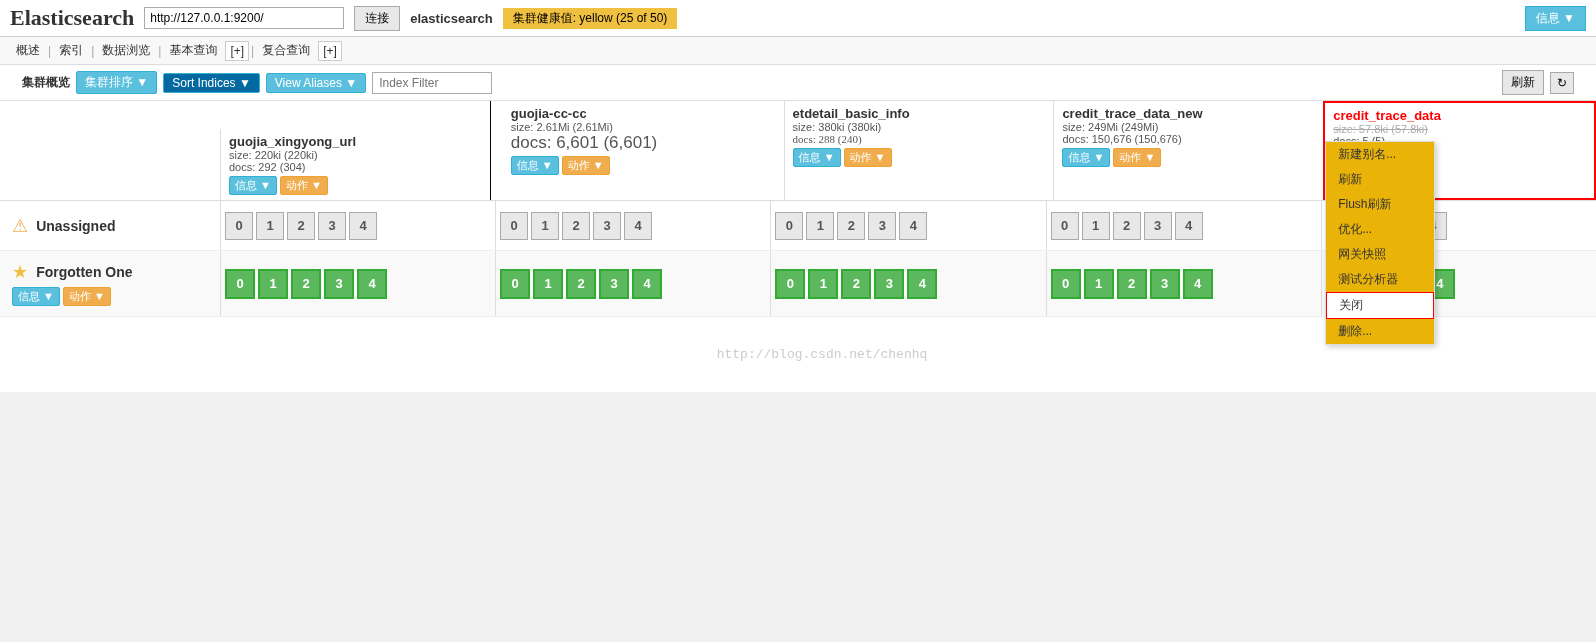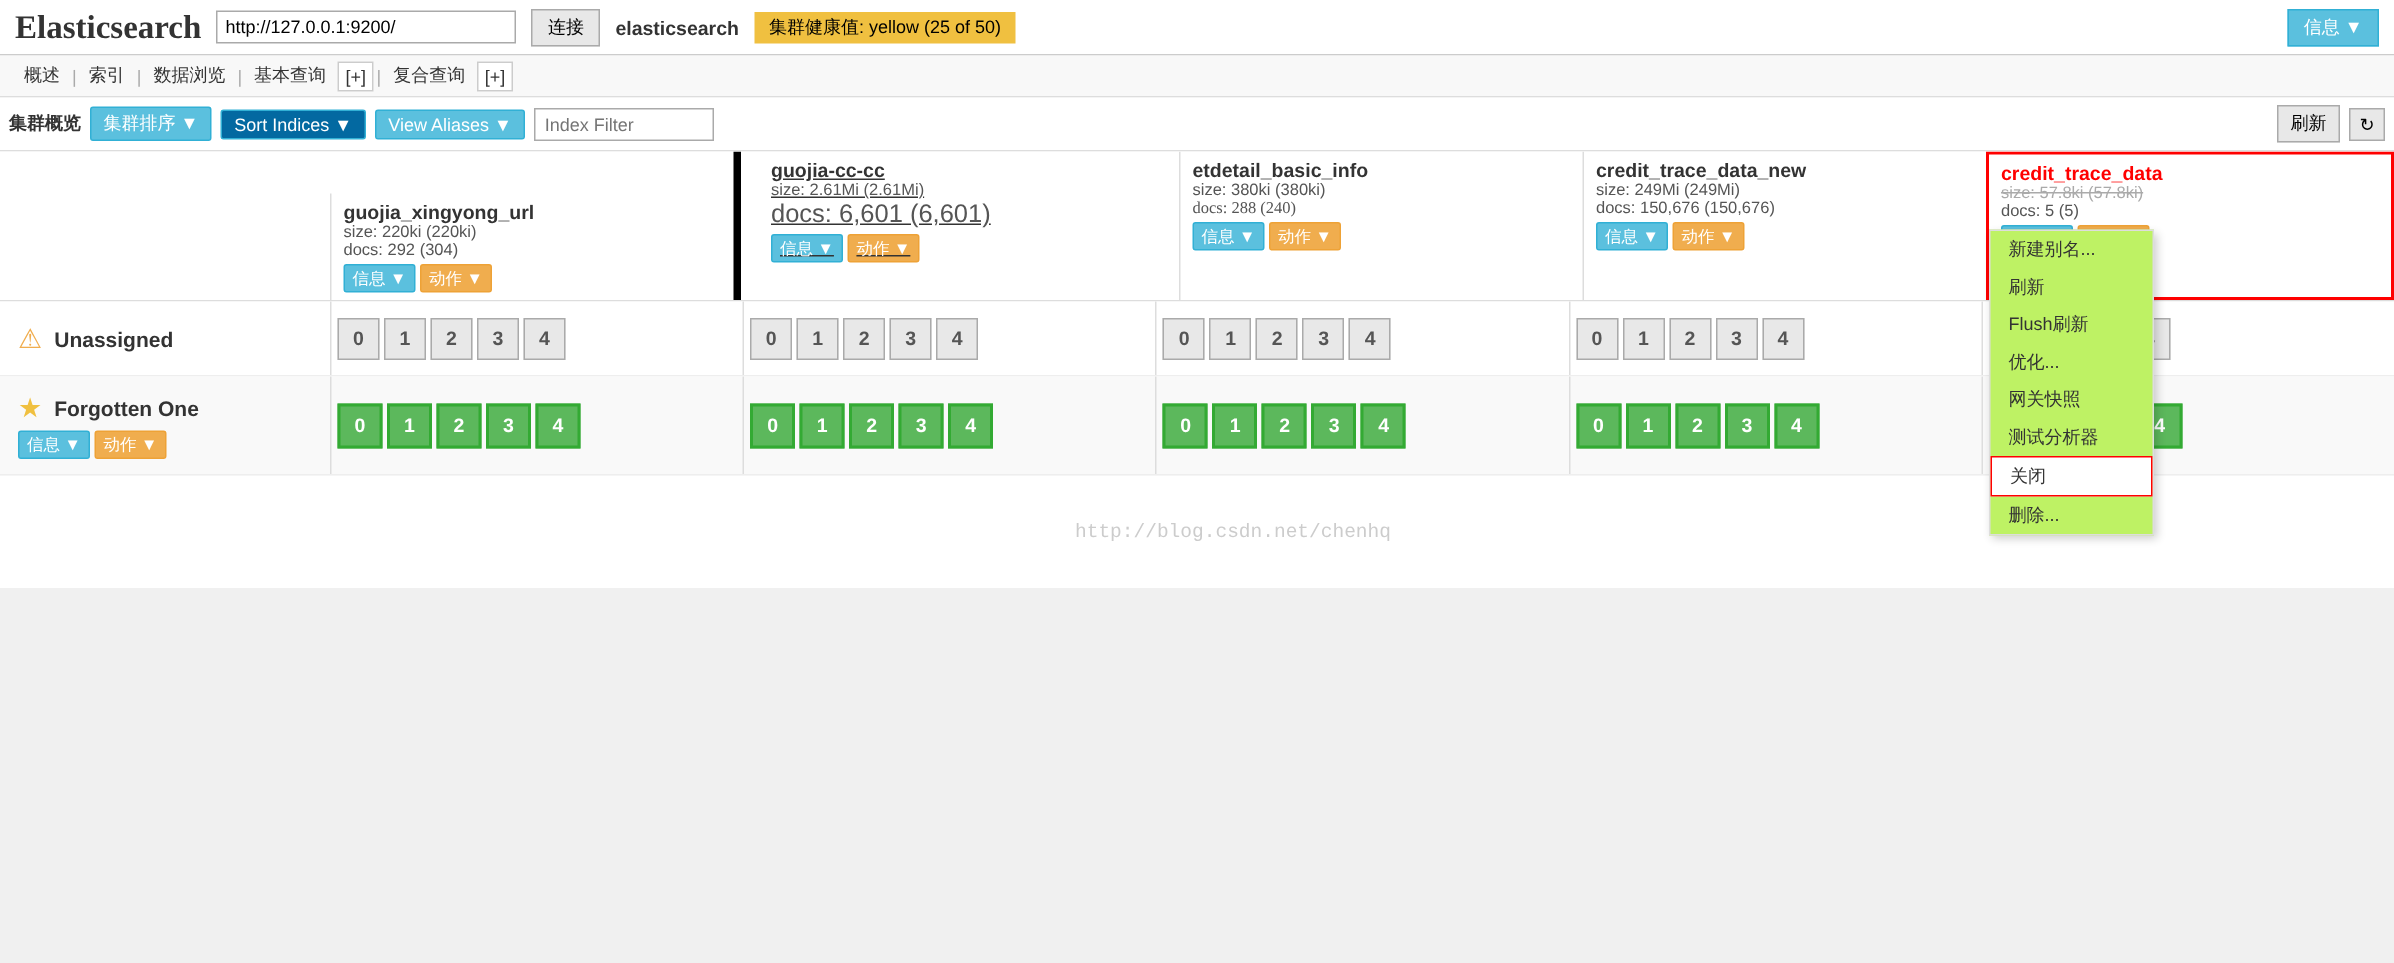--- a/index.html
+++ b/index.html
@@ -24,21 +24,21 @@
   <span style="color:#aaa;">|</span>
   <span style="padding:2px 6px;cursor:pointer;color:#333;font-size:12px;">数据浏览</span>
   <span style="color:#aaa;">|</span>
   <span style="padding:2px 6px;cursor:pointer;color:#333;font-size:12px;">基本查询</span>
   <span style="padding:2px 4px;cursor:pointer;color:#333;font-size:12px;border:1px solid #ccc;background:#fff;">[+]</span>
   <span style="color:#aaa;">|</span>
   <span style="padding:2px 6px;cursor:pointer;color:#333;font-size:12px;">复合查询</span>
   <span style="padding:2px 4px;cursor:pointer;color:#333;font-size:12px;border:1px solid #ccc;background:#fff;">[+]</span>
 </div>
 
-<div style="display:flex;align-items:center;padding:5px 6px;background:#fff;border-bottom:1px solid #ddd;gap:6px;">
+<div style="display:flex;align-items:center;padding:5px 22px;background:#fff;border-bottom:1px solid #ddd;gap:6px;">
   <span style="font-size:12px;font-weight:bold;">集群概览</span>
   <button style="padding:2px 8px;font-size:12px;background:#5bc0de;border:1px solid #31b0d5;color:#fff;cursor:pointer;border-radius:2px;">集群排序 ▼</button>
   <button style="padding:2px 8px;font-size:12px;background:#0369a1;border:1px solid #31b0d5;color:#fff;cursor:pointer;border-radius:2px;">Sort Indices ▼</button>
   <button style="padding:2px 8px;font-size:12px;background:#5bc0de;border:1px solid #31b0d5;color:#fff;cursor:pointer;border-radius:2px;">View Aliases ▼</button>
   <input style="padding: 3px 6px; border: 1px solid rgb(170, 170, 170); font-size: 12px; width: 120px;" placeholder="Index Filter">
   <button style="margin-left:auto;padding:3px 8px;background:#e8e8e8;border:1px solid #aaa;cursor:pointer;font-size:12px;">刷新</button>
   <button style="padding:3px 6px;background:#e8e8e8;border:1px solid #aaa;cursor:pointer;font-size:12px;">↻</button>
 </div>
 
 <div style="background:#fff;overflow-x:auto;">
@@ -50,21 +50,21 @@
     <div style="flex:1;min-width:195px;border-left:1px solid #ddd;padding:5px 8px;margin-top:28px;">
       <div style="font-weight:bold;font-size:13px;color:#333;">guojia_xingyong_url</div>
       <div style="font-size:11px;color:#555;">size: 220ki (220ki)</div>
       <div style="font-size:11px;color:#555;">docs: 292 (304)</div>
       <div style="display:flex;gap:3px;margin-top:3px;">
         <button style="padding:1px 5px;font-size:11px;background:#5bc0de;border:1px solid #31b0d5;color:#fff;cursor:pointer;border-radius:2px;">信息 ▼</button>
         <button style="padding:1px 5px;font-size:11px;background:#f0ad4e;border:1px solid #eea236;color:#fff;cursor:pointer;border-radius:2px;">动作 ▼</button>
       </div>
     </div>
 
-    <div style="flex:1;min-width:195px;border-left:5px solid #000000;padding:5px 20px;text-decoration:underline;">
+    <div style="flex:1;min-width:195px;border-left:1px solid #000000;padding:5px 20px;">
       <div style="font-weight:bold;font-size:13px;color:#333;">guojia-cc-cc</div>
       <div style="font-size:11px;color:#555;">size: 2.61Mi (2.61Mi)</div>
       <div style="font-size:17px;color:#555;">docs: 6,601 (6,601)</div>
       <div style="display:flex;gap:3px;margin-top:3px;">
         <button style="padding:1px 5px;font-size:11px;background:#5bc0de;border:1px solid #31b0d5;color:#fff;cursor:pointer;border-radius:2px;">信息 ▼</button>
         <button style="padding:1px 5px;font-size:11px;background:#f0ad4e;border:1px solid #eea236;color:#fff;cursor:pointer;border-radius:2px;">动作 ▼</button>
       </div>
     </div>
 
     <div style="flex:1;min-width:195px;border-left:1px solid #ddd;padding:5px 8px;">
@@ -89,21 +89,21 @@
 
     <div style="position:relative;flex:1;min-width:195px;border-left:1px solid #ddd;border:2px solid red;padding:5px 8px;">
       <div style="font-weight:bold;font-size:13px;color:red;">credit_trace_data</div>
       <div style="font-size:11px;color:#aaa;text-decoration:line-through;">size: 57.8ki (57.8ki)</div>
       <div style="font-size:11px;color:#555;">docs: 5 (5)</div>
       <div style="display:flex;gap:3px;margin-top:3px;">
         <button style="padding:1px 5px;font-size:11px;background:#5bc0de;border:1px solid #31b0d5;color:#fff;cursor:pointer;border-radius:2px;">信息 ▼</button>
         <button style="padding:1px 5px;font-size:11px;background:#f0ad4e;border:1px solid #eea236;color:#fff;cursor:pointer;border-radius:2px;">动作 ▼</button>
       </div>
 
-      <div style="position:absolute;top:50px;left:0;background:#bef264;border:1px solid #ddd;box-shadow:2px 2px 6px rgba(0,0,0,0.2);z-index:100;min-width:110px;">
+      <div style="position:absolute;top:38px;left:0;background:#eab308;border:1px solid #ddd;box-shadow:2px 2px 6px rgba(0,0,0,0.2);z-index:100;min-width:110px;">
         <div style="padding:4px 12px;cursor:pointer;color:#333;font-size:12px;">新建别名...</div>
         <div style="padding:4px 12px;cursor:pointer;color:#333;font-size:12px;">刷新</div>
         <div style="padding:4px 12px;cursor:pointer;color:#333;font-size:12px;">Flush刷新</div>
         <div style="padding:4px 12px;cursor:pointer;color:#333;font-size:12px;">优化...</div>
         <div style="padding:4px 12px;cursor:pointer;color:#333;font-size:12px;">网关快照</div>
         <div style="padding:4px 12px;cursor:pointer;color:#333;font-size:12px;">测试分析器</div>
         <div style="padding:4px 12px;cursor:pointer;color:#333;font-size:12px;border:1px solid red;background:#fff;">关闭</div>
         <div style="padding:4px 12px;cursor:pointer;color:#333;font-size:12px;">删除...</div>
       </div>
     </div>

